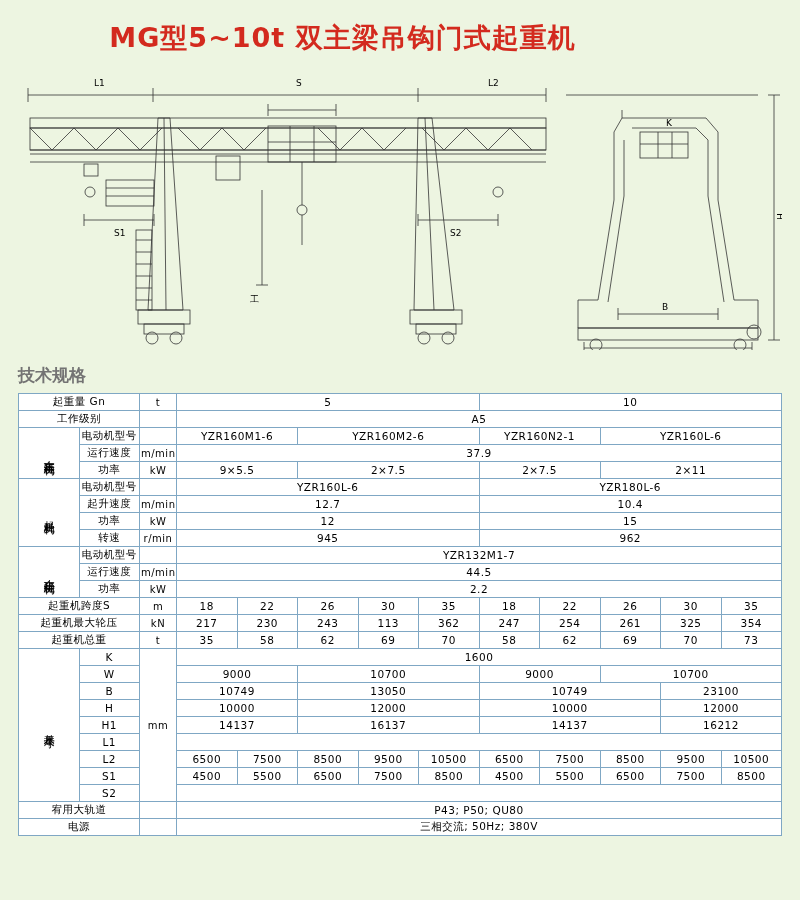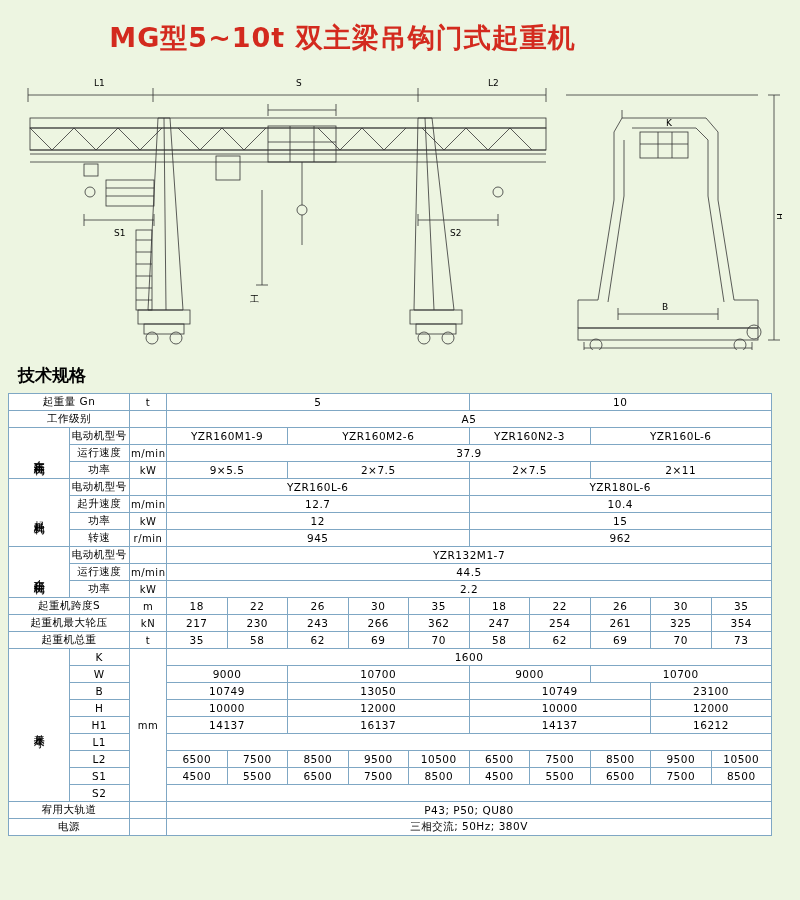--- a/index.html
+++ b/index.html
@@ -23,30 +23,30 @@
   }
 
   .drawing{
     position:relative;
     margin:14px 18px 0 18px;
     height:280px;
   }
   .drawing svg{display:block;}
 
   .section-title{
-    color:#000000;
+    color:#737373;
     font-weight:bold;
     font-size:17px;
     margin:14px 0 6px 18px;
     font-family:"DejaVu Sans","Liberation Sans",sans-serif;
   }
 
   table.spec{
     border-collapse:collapse;
-    margin:0 8px;
+    margin:0 18px;
     width:764px;
     font-size:10.5px;
     table-layout:fixed;
   }
   table.spec td{
     border:1px solid #7fa7c4;
     text-align:center;
     height:16px;
     padding:0 1px;
     background:#ffffff;
@@ -215,23 +215,23 @@
         </tr>
         <tr>
           <td class="lbl" colspan="2">工作级别</td>
           <td class="unit"></td>
           <td colspan="10" class="bluecell">A5</td>
         </tr>
         <tr>
           <td class="grp" rowspan="3"><span class="vert">大车运行机构</span></td>
           <td class="lbl">电动机型号</td>
           <td class="unit"></td>
-          <td colspan="2" class="bluecell">YZR160M1-9</td>
+          <td colspan="2" class="bluecell">YZR160M1-6</td>
           <td colspan="3" class="bluecell">YZR160M2-6</td>
-          <td colspan="2" class="bluecell">YZR160N2-3</td>
+          <td colspan="2" class="bluecell">YZR160N2-1</td>
           <td colspan="3" class="bluecell">YZR160L-6</td>
         </tr>
         <tr>
           <td class="lbl">运行速度</td>
           <td class="unit">m/min</td>
           <td colspan="10" class="bluecell">37.9</td>
         </tr>
         <tr>
           <td class="lbl">功率</td>
           <td class="unit">kW</td>
@@ -294,21 +294,21 @@
           <td colspan="1">26</td>
           <td colspan="1">30</td>
           <td colspan="1">35</td>
         </tr>
         <tr>
           <td class="lbl" colspan="2">起重机最大轮压</td>
           <td class="unit">kN</td>
           <td colspan="1">217</td>
           <td colspan="1">230</td>
           <td colspan="1">243</td>
-          <td colspan="1">266</td>
+          <td colspan="1">113</td>
           <td colspan="1">362</td>
           <td colspan="1">247</td>
           <td colspan="1">254</td>
           <td colspan="1">261</td>
           <td colspan="1">325</td>
           <td colspan="1">354</td>
         </tr>
         <tr>
           <td class="lbl" colspan="2">起重机总重</td>
           <td class="unit">t</td>

